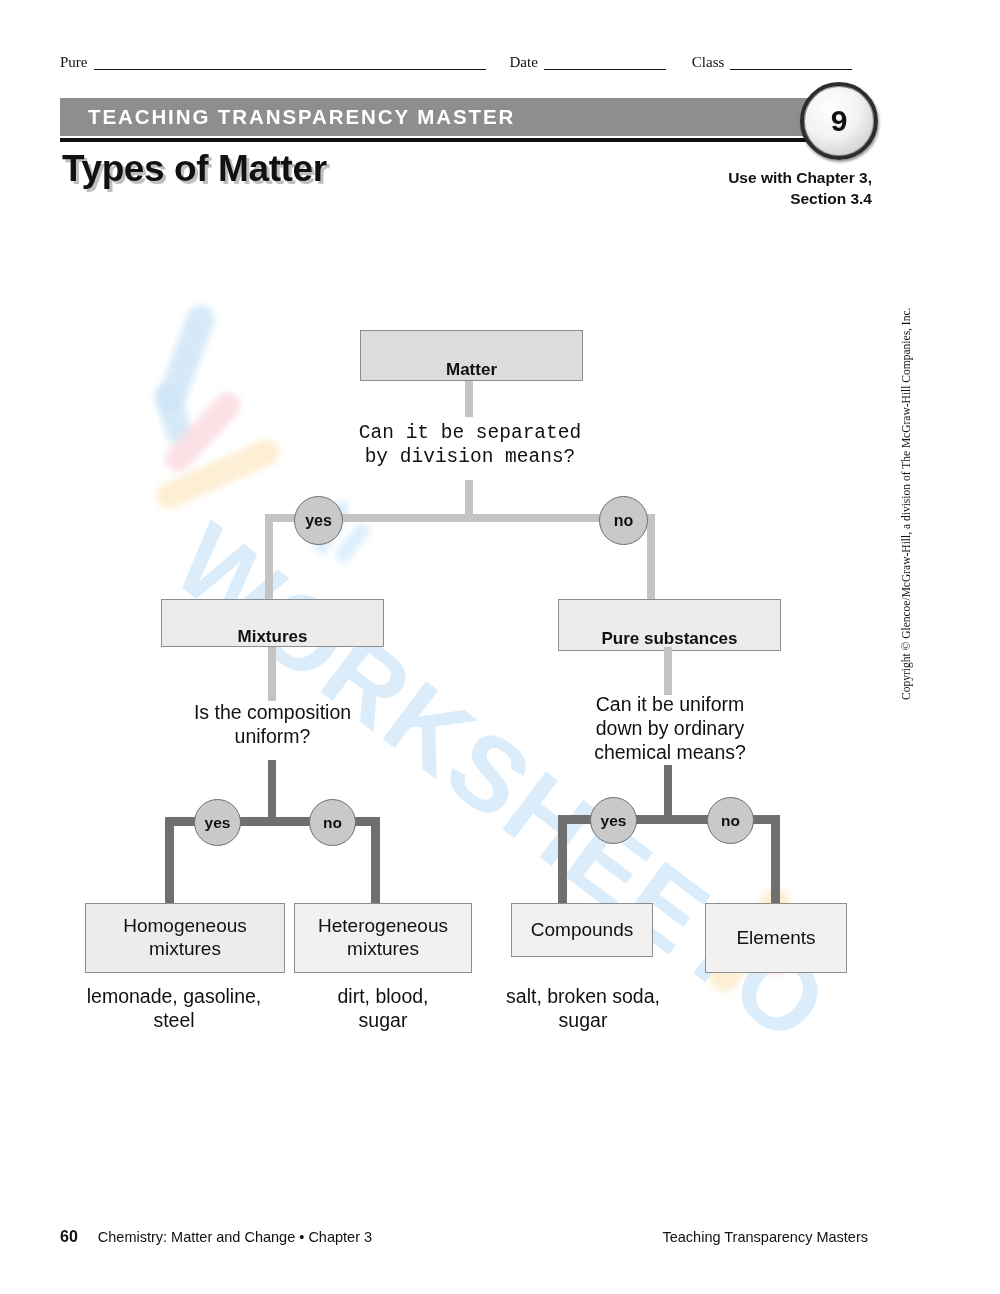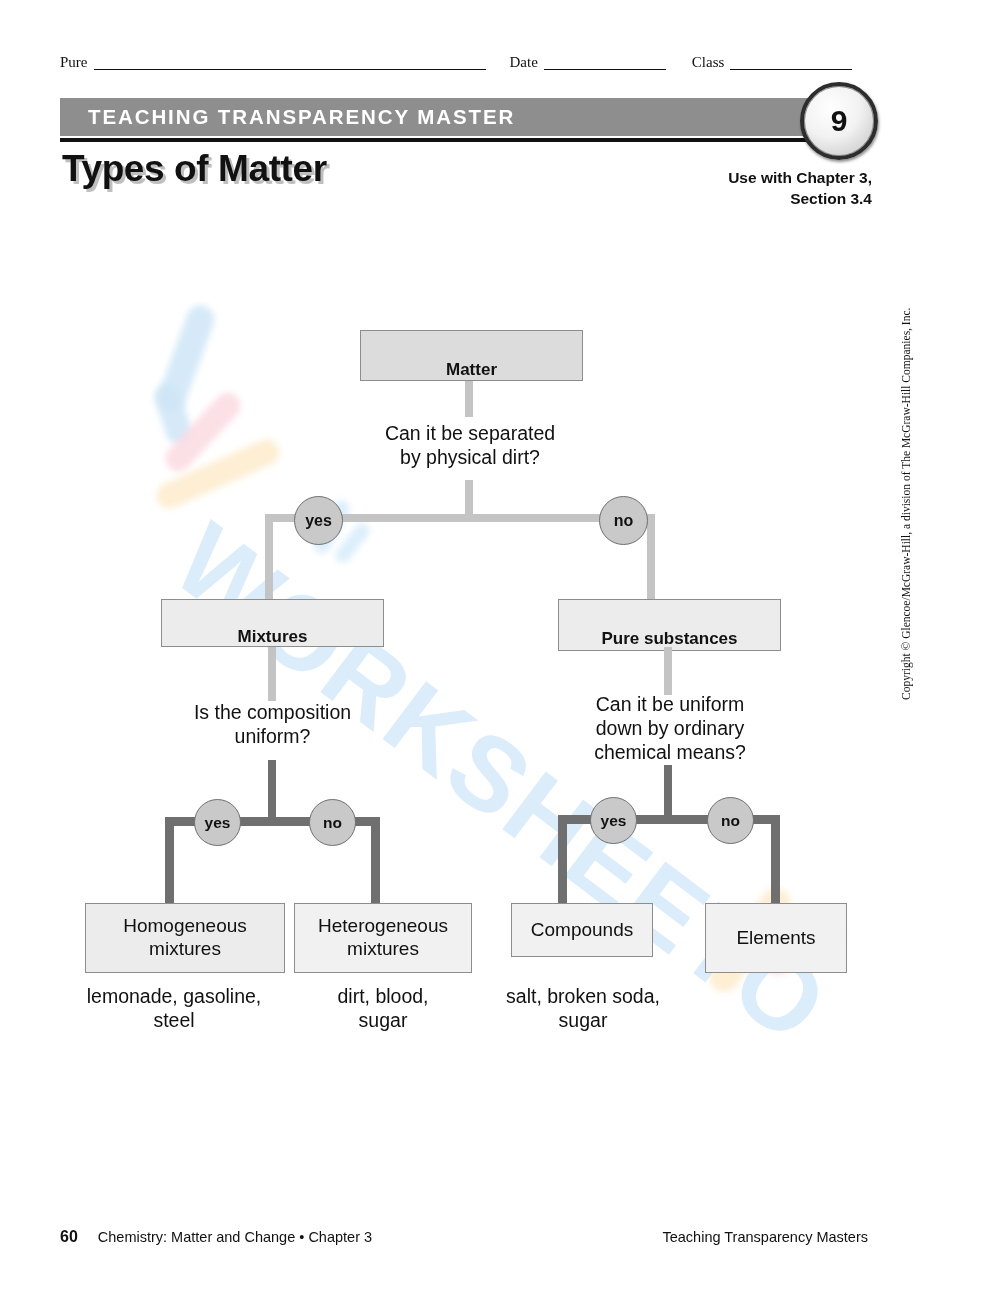--- a/index.html
+++ b/index.html
@@ -349,23 +349,23 @@
   </div>
 
   <div class="chart">
 
     <div class="node shaded" style="left:360px; top:330px; width:223px; height:51px;">
       <span class="node-bold">Matter</span>
     </div>
 
     <div class="conn" style="left:465px; top:381px; width:8px; height:36px;"></div>
 
-    <div class="question" style="left:310px; top:422px; width:320px;">
+    <div class="question" style="left:310px; top:422px; width:320px;font-family:Liberation Mono, monospace;">
       <div>Can it be separated</div>
-      <div>by physical dirt?</div>
+      <div>by division means?</div>
     </div>
 
     <div class="conn" style="left:465px; top:480px; width:8px; height:40px;"></div>
 
     <div class="conn" style="left:265px; top:514px; width:390px; height:8px;"></div>
 
     <div class="conn" style="left:265px; top:514px; width:8px; height:86px;"></div>
 
     <div class="conn" style="left:647px; top:514px; width:8px; height:86px;"></div>
 

